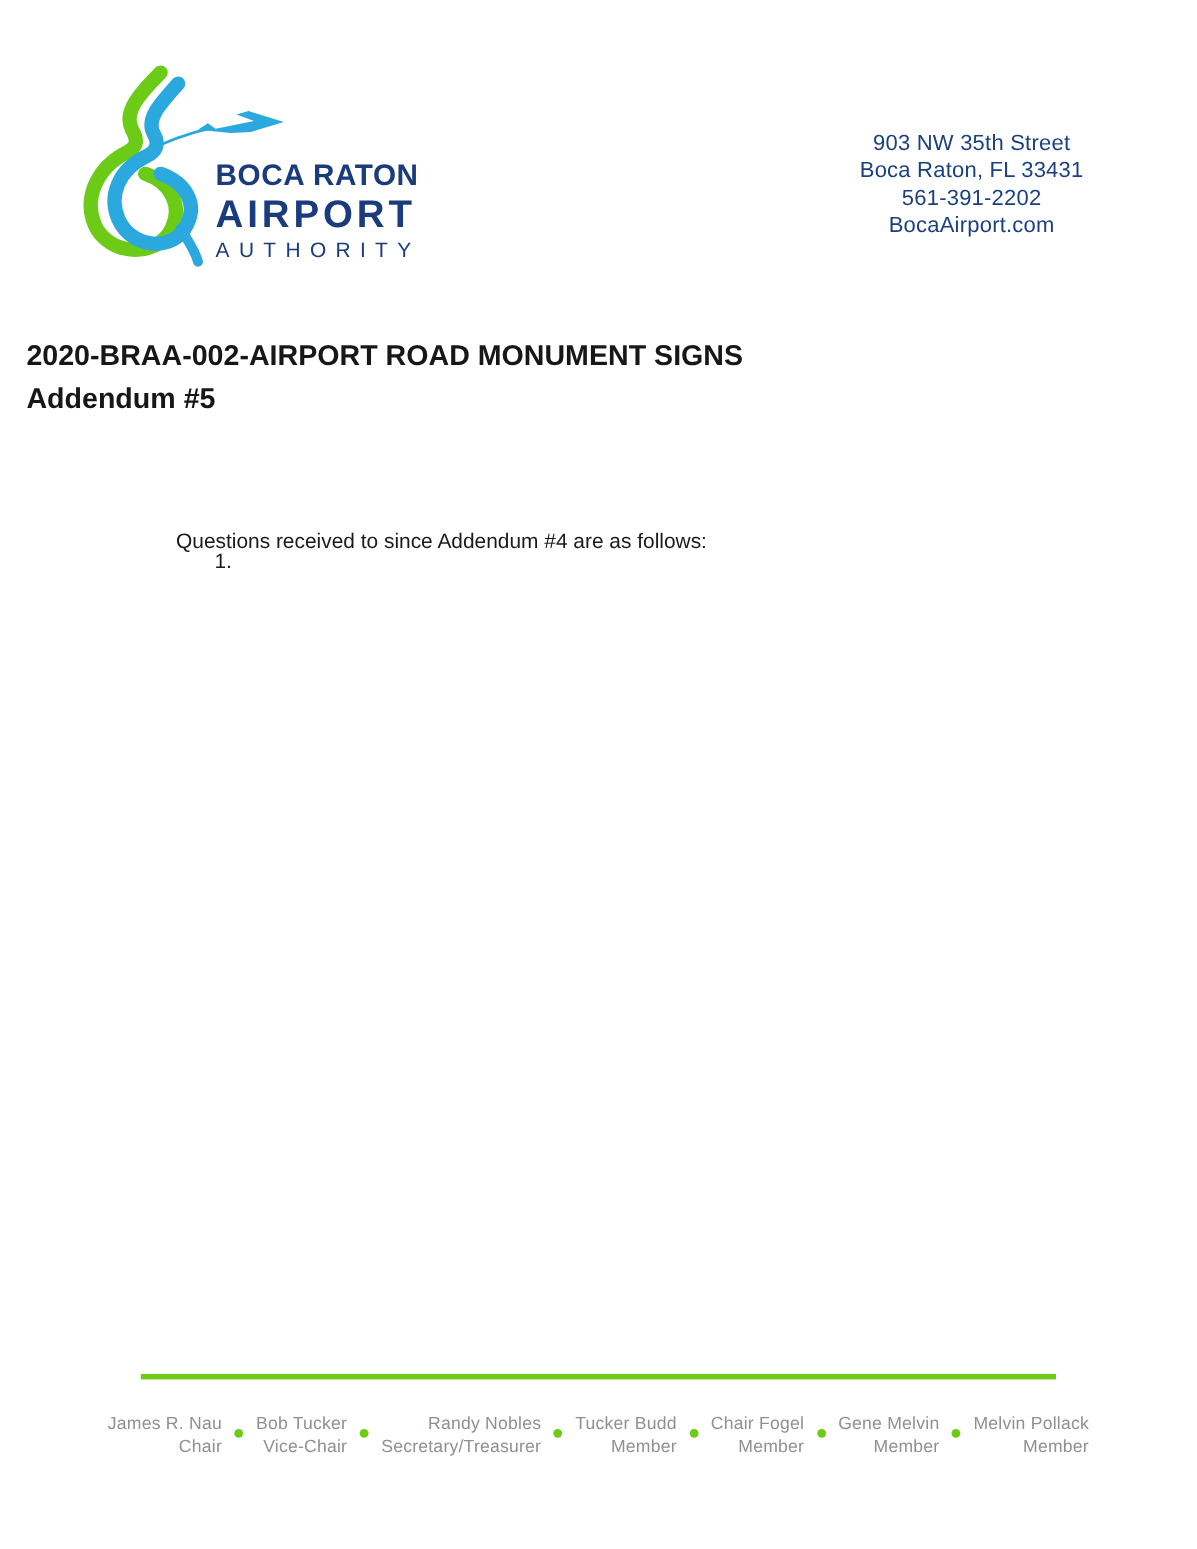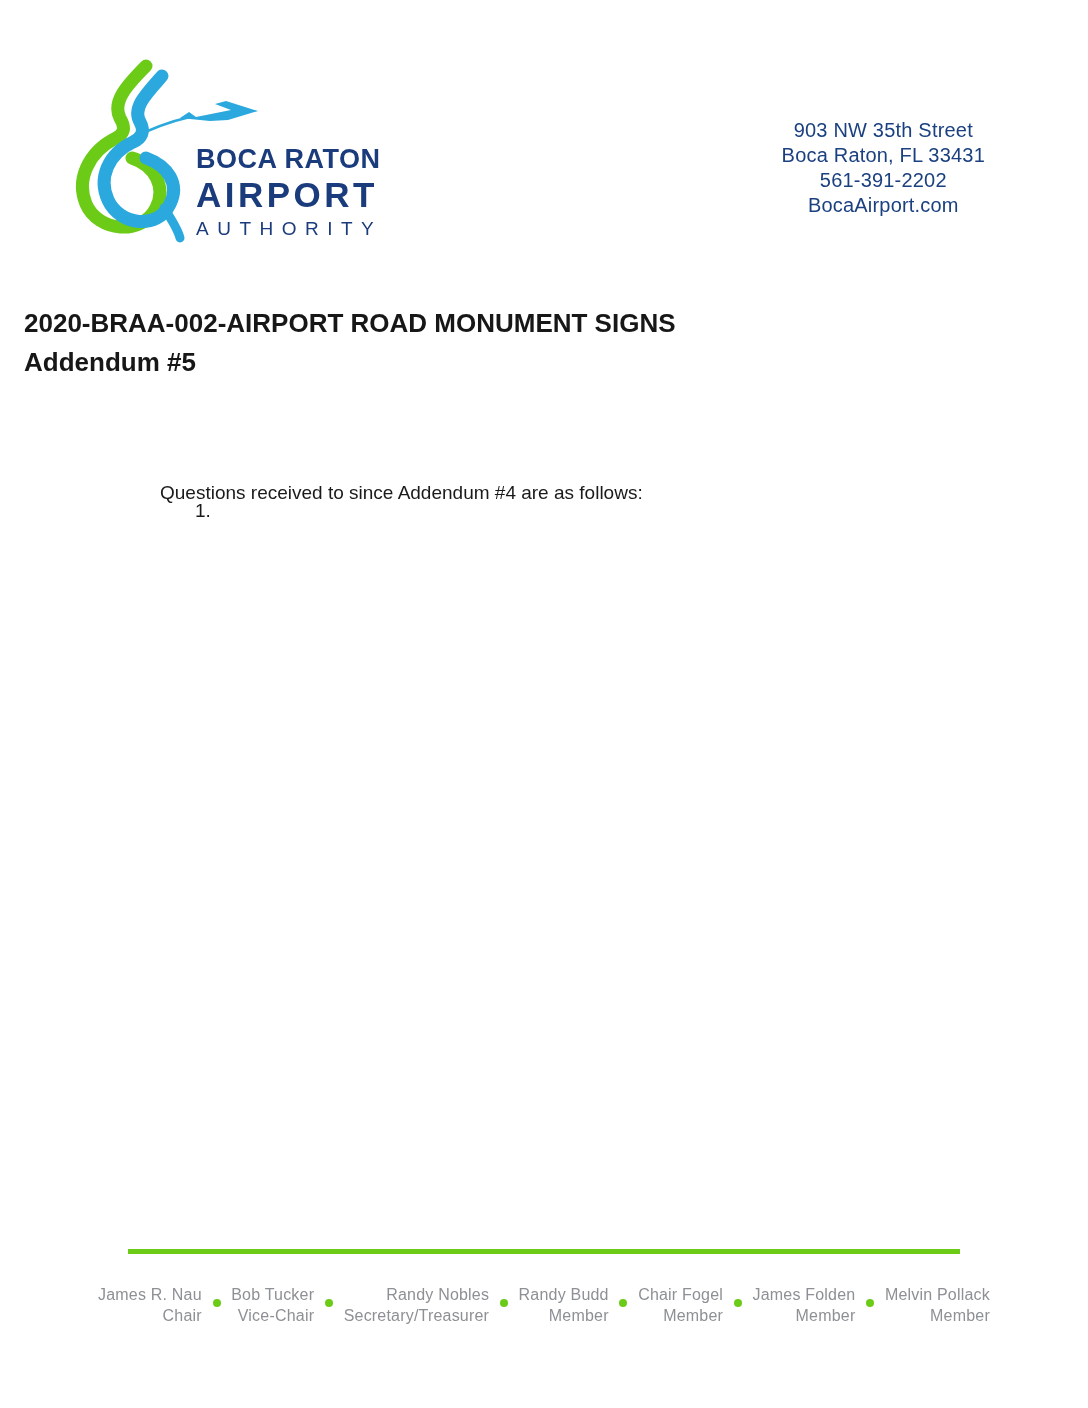--- a/index.html
+++ b/index.html
@@ -189,31 +189,31 @@
       <div>Bob Tucker</div>
       <div>Vice-Chair</div>
     </div>
     <span class="dot"></span>
     <div class="member">
       <div>Randy Nobles</div>
       <div>Secretary/Treasurer</div>
     </div>
     <span class="dot"></span>
     <div class="member">
-      <div>Randy Budd</div>
+      <div>Tucker Budd</div>
       <div>Member</div>
     </div>
     <span class="dot"></span>
     <div class="member">
       <div>Chair Fogel</div>
       <div>Member</div>
     </div>
     <span class="dot"></span>
     <div class="member">
-      <div>James Folden</div>
+      <div>Gene Melvin</div>
       <div>Member</div>
     </div>
     <span class="dot"></span>
     <div class="member">
       <div>Melvin Pollack</div>
       <div>Member</div>
     </div>
   </div>
 
 </div>

